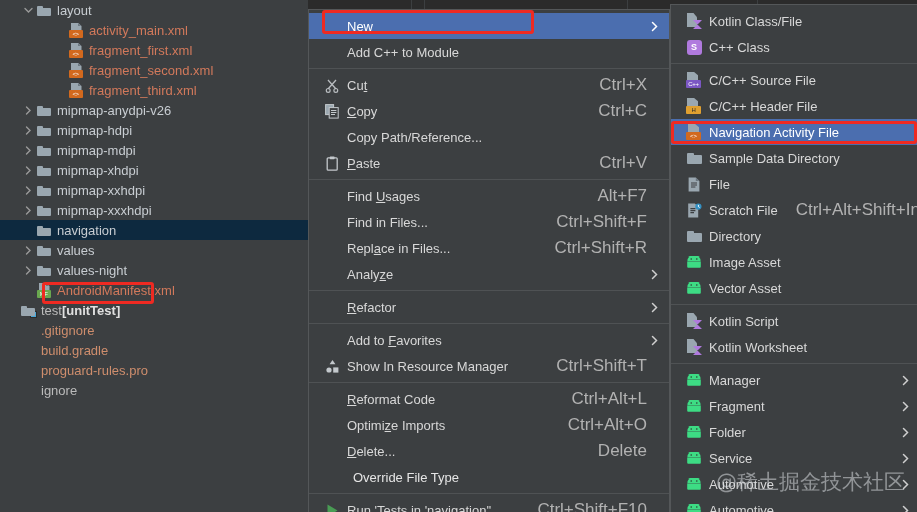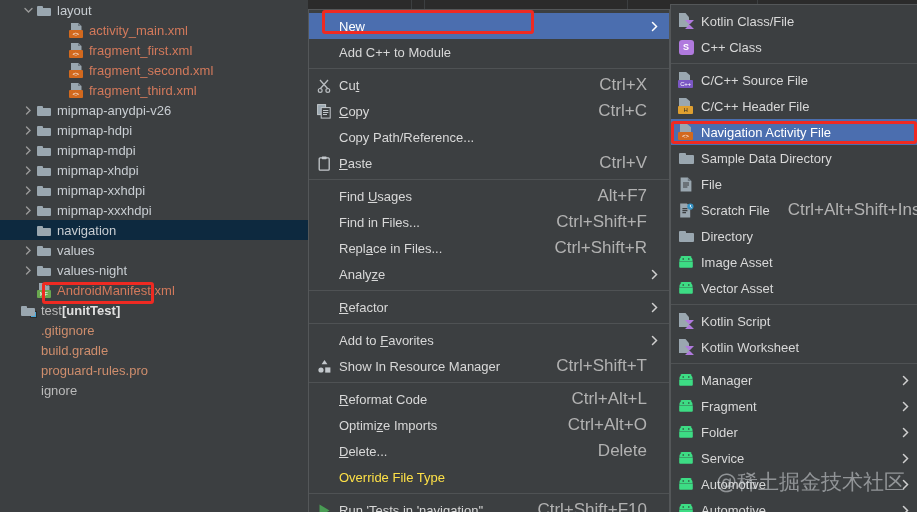--- a/index.html
+++ b/index.html
@@ -85,25 +85,25 @@
     background: #3c3f41;
     border: 1px solid #545759;
     color: #d8d8d8;
     font-size: 13px;
     padding: 3px 0;
   }
   .mrow {
     position: relative;
     height: 26px;
     display: flex; align-items: center;
-    padding: 0 8px 0 0;
+    padding: 0 8px 0 8px;
     white-space: nowrap;
   }
   .mrow.hl { background: #4b6eaf; color: #ffffff; }
-  .mrow.disabled { color: #fde047; }
+  .mrow.disabled { color: #e5e5e5; gap: 6px; }
   .micon {
     width: 30px; min-width: 30px; height: 26px;
     display: flex; align-items: center; justify-content: center;
   }
   .mtext { flex: 1 1 auto; }
   .mtext u { text-decoration: underline; }
   .mshort {
     color: #b2b2b2; font-size: 17px; padding-left: 18px;
   }
   .msub {

